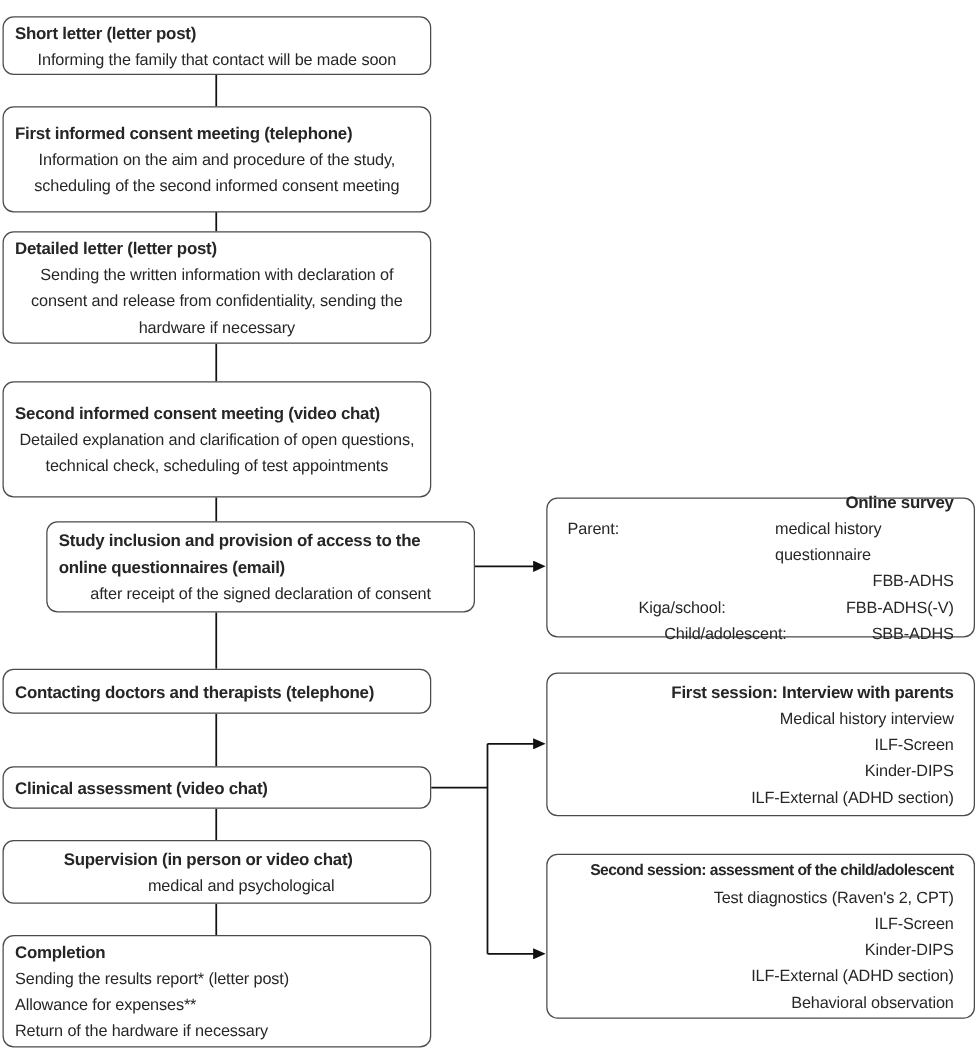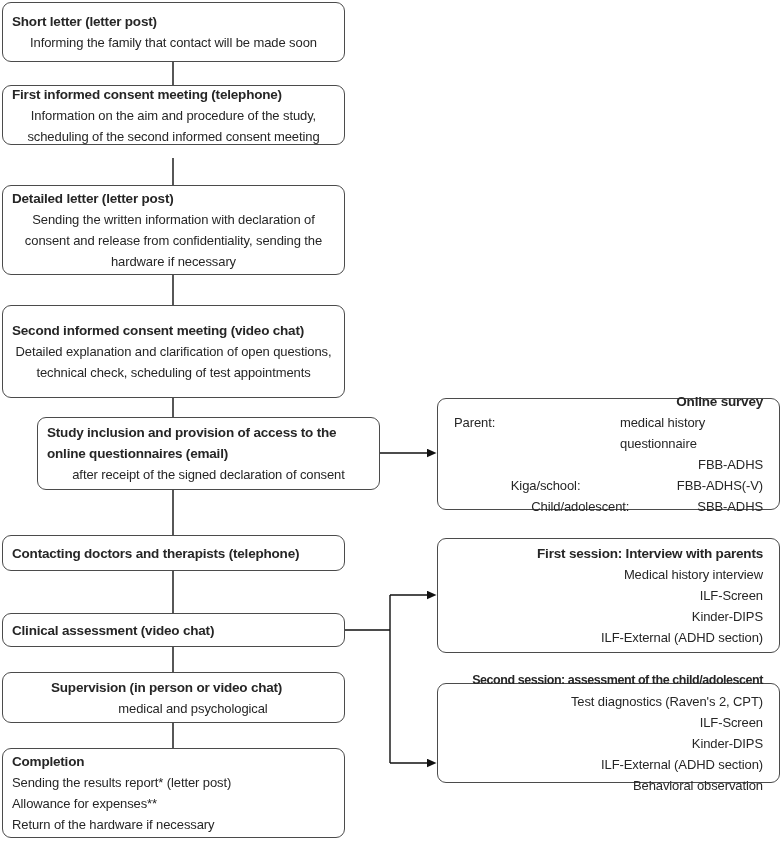--- a/index.html
+++ b/index.html
@@ -46,35 +46,35 @@
 
   .survey-row { display: flex; gap: 44px; }
   .survey-row .lbl {
     width: 122px;
     flex: 0 0 122px;
   }
   .survey-row .val { flex: 1; }
 
   
   .lbox { left: 2px; width: 343px; }
-  #b0 { top: 2px;   height: 60px; }
-  #b1 { top: 85px;  height: 60px; }
+  #b0 { top: 13px;   height: 47px; }
+  #b1 { top: 85px;  height: 85px; }
   #b2 { top: 185px; height: 90px; }
   #b3 { top: 305px; height: 93px; }
   #b4 { top: 417px; height: 73px; margin-left: 35px; }
   #b5 { top: 535px; height: 36px; }
   #b6 { top: 613px; height: 34px; }
   #b7 { top: 672px; height: 51px; padding-left: 48px; }
   #b8 { top: 748px; height: 90px; }
 
   
   .rcol { left: 437px; width: 343px; }
   #r0 { top: 398px; height: 112px; }
   #r1 { top: 538px; height: 115px; }
-  #r2 { top: 683px; height: 100px; }
+  #r2 { top: 683px; height: 132px; }
 
   .connectors {
     position: absolute;
     left: 0; top: 0;
     width: 784px; height: 845px;
     pointer-events: none;
   }
 </style>
 </head>
 <body>

